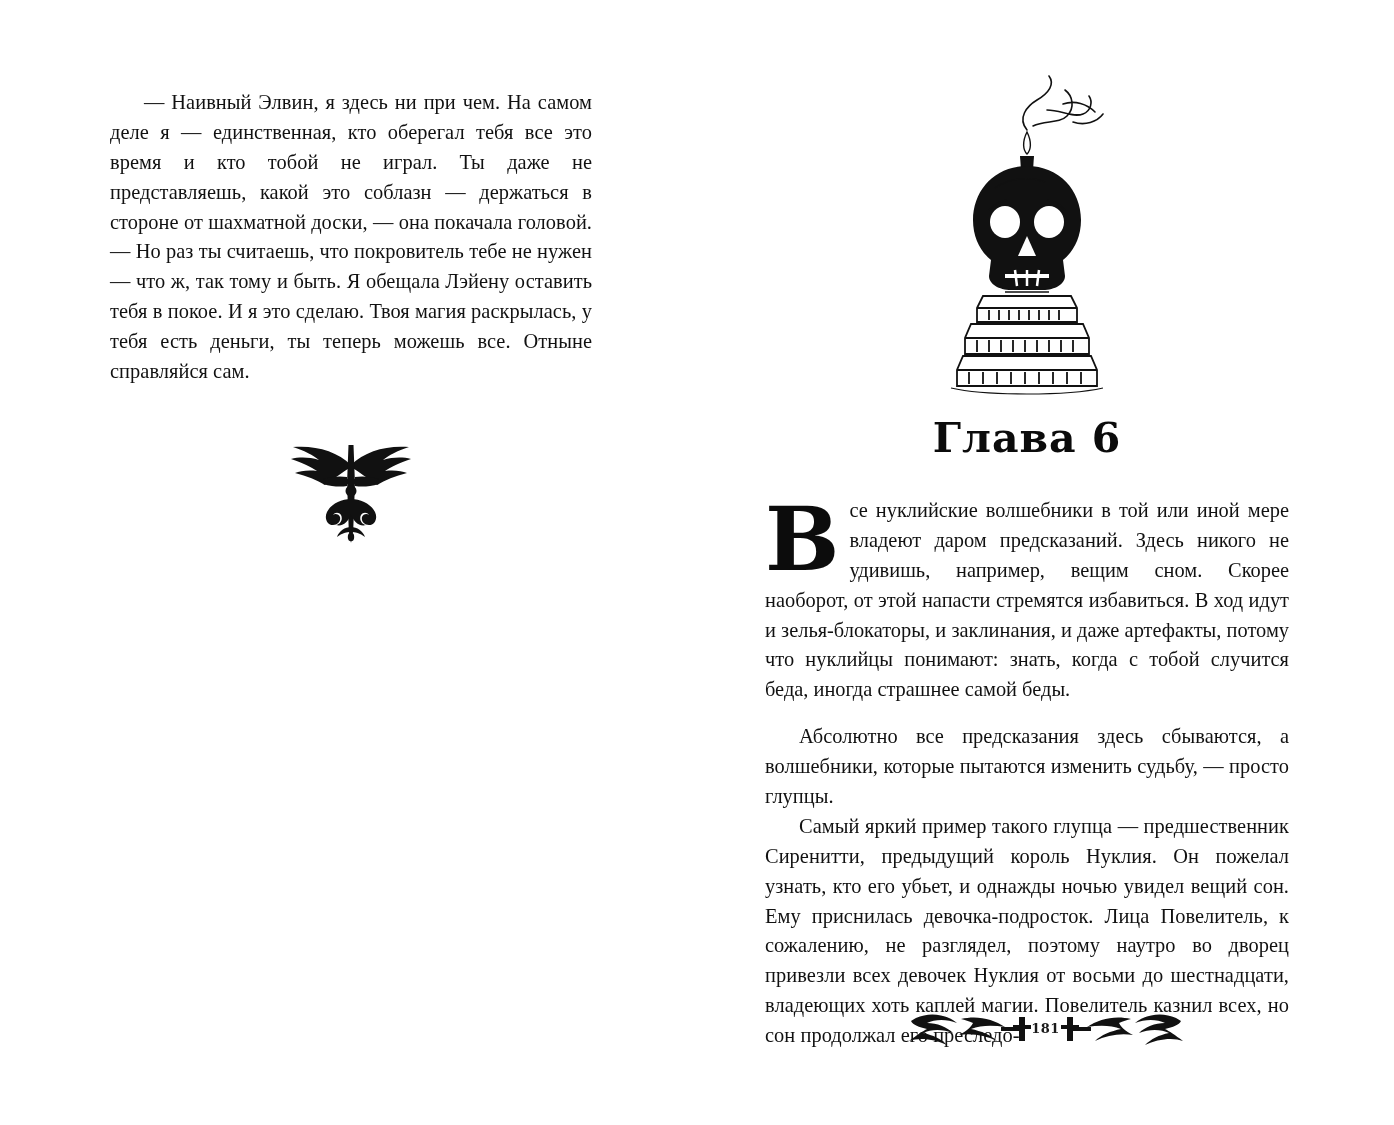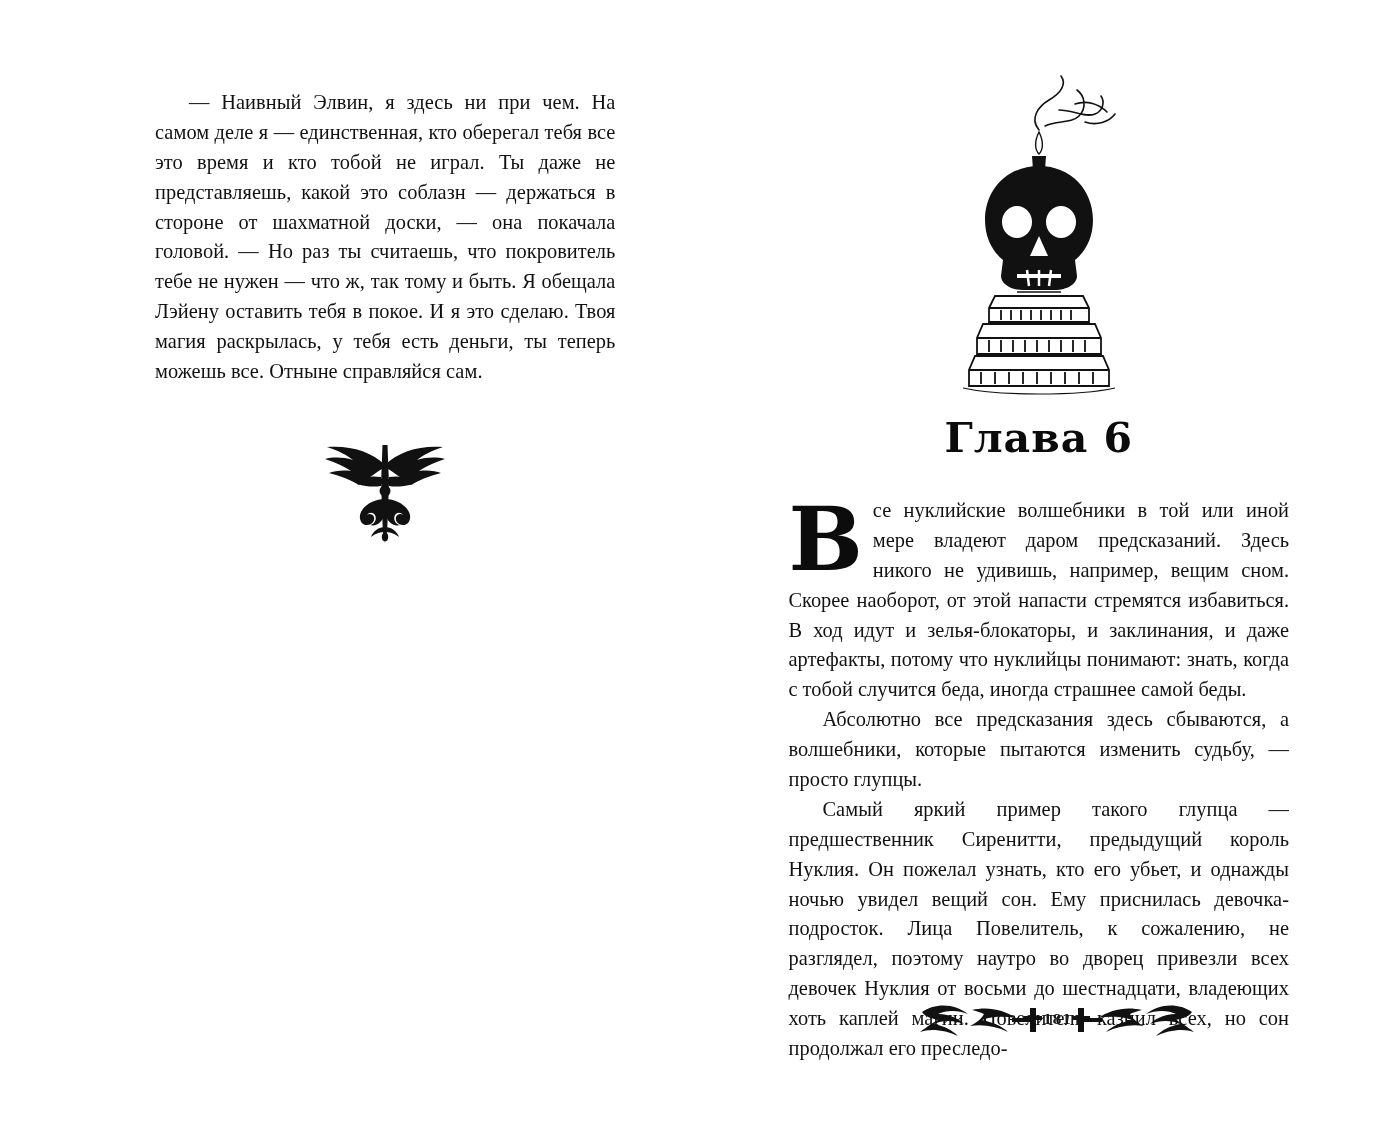--- a/index.html
+++ b/index.html
@@ -21,21 +21,20 @@
     display: flex;
   }
   .page {
     position: relative;
     width: 697px;
     height: 1125px;
     box-sizing: border-box;
   }
   .page-left {
     padding: 88px 105px 60px 110px;
-    margin-left: 45px;
   }
   .page-right {
     padding: 60px 105px 60px 68px;
   }
   p.body-text {
     margin: 0;
     font-size: 20.4px;
     line-height: 1.465;
     text-align: justify;
     text-indent: 34px;
@@ -82,21 +81,21 @@
     line-height: 0.80;
     padding: 6px 10px 0 0;
     margin-top: 2px;
     color: #0c0c0c;
   }
   
   .footer {
     position: absolute;
     left: 0;
     right: 0;
-    bottom: 75px;
+    bottom: 66px;
     display: flex;
     justify-content: center;
     align-items: center;
   }
   .footer-inner {
     position: relative;
     width: 290px;
     height: 58px;
   }
   .page-number {
@@ -193,21 +192,21 @@
           <path d="M92 302 L92 314 M106 302 L106 314 M120 302 L120 314 M134 302 L134 314 M148 302 L148 314 M162 302 L162 314 M176 302 L176 314 M190 302 L190 314 M204 302 L204 314"></path>
           <path d="M74 318 C110 326 190 326 226 318" stroke-width="1.2"></path>
         </g>
       </svg>
     </div>
 
     <h2 class="chapter-title">Глава 6</h2>
 
     <p class="dropcap-para"><span class="dropcap">В</span><span>се нуклийские волшебники в той или иной мере владеют даром предсказаний. Здесь никого не удивишь, например, вещим сном. Скорее наоборот, от этой напасти стремятся избавиться. В ход идут и зелья-блокаторы, и заклинания, и даже артефакты, потому что нуклийцы понимают: знать, когда с тобой случится беда, иногда страшнее самой беды.</span></p>
 
-    <p class="body-text" style="margin-top:0;">Абсолютно все предсказания здесь сбываются, а волшебники, которые пытаются изменить судьбу, — просто глупцы.</p>
+    <p class="body-text" style="margin-top:17px;">Абсолютно все предсказания здесь сбываются, а волшебники, которые пытаются изменить судьбу, — просто глупцы.</p>
 
     <p class="body-text">Самый яркий пример такого глупца — предшественник Сиренитти, предыдущий король Нуклия. Он пожелал узнать, кто его убьет, и однажды ночью увидел вещий сон. Ему приснилась девочка-подросток. Лица Повелитель, к сожалению, не разглядел, поэтому наутро во дворец привезли всех девочек Нуклия от восьми до шестнадцати, владеющих хоть каплей магии. Повелитель казнил всех, но сон продолжал его преследо-</p>
 
     <div class="footer">
       <div class="footer-inner">
         <svg width="290" height="58" viewBox="0 0 290 58" aria-hidden="true">
           <g class="ink">
 
             <path d="M10 20 C24 10 44 12 56 22 C46 18 34 18 26 22 C36 22 46 26 52 32 C42 28 30 28 22 32 C32 34 40 38 46 44 C34 38 18 36 8 40 C16 34 22 30 26 28 C18 26 12 24 10 20 Z"></path>
             <path d="M60 18 C76 14 92 18 104 26 C92 24 80 24 70 28 C80 30 90 34 96 40 C84 34 70 32 58 34 C66 30 70 26 72 22 C68 20 64 19 60 18 Z"></path>

